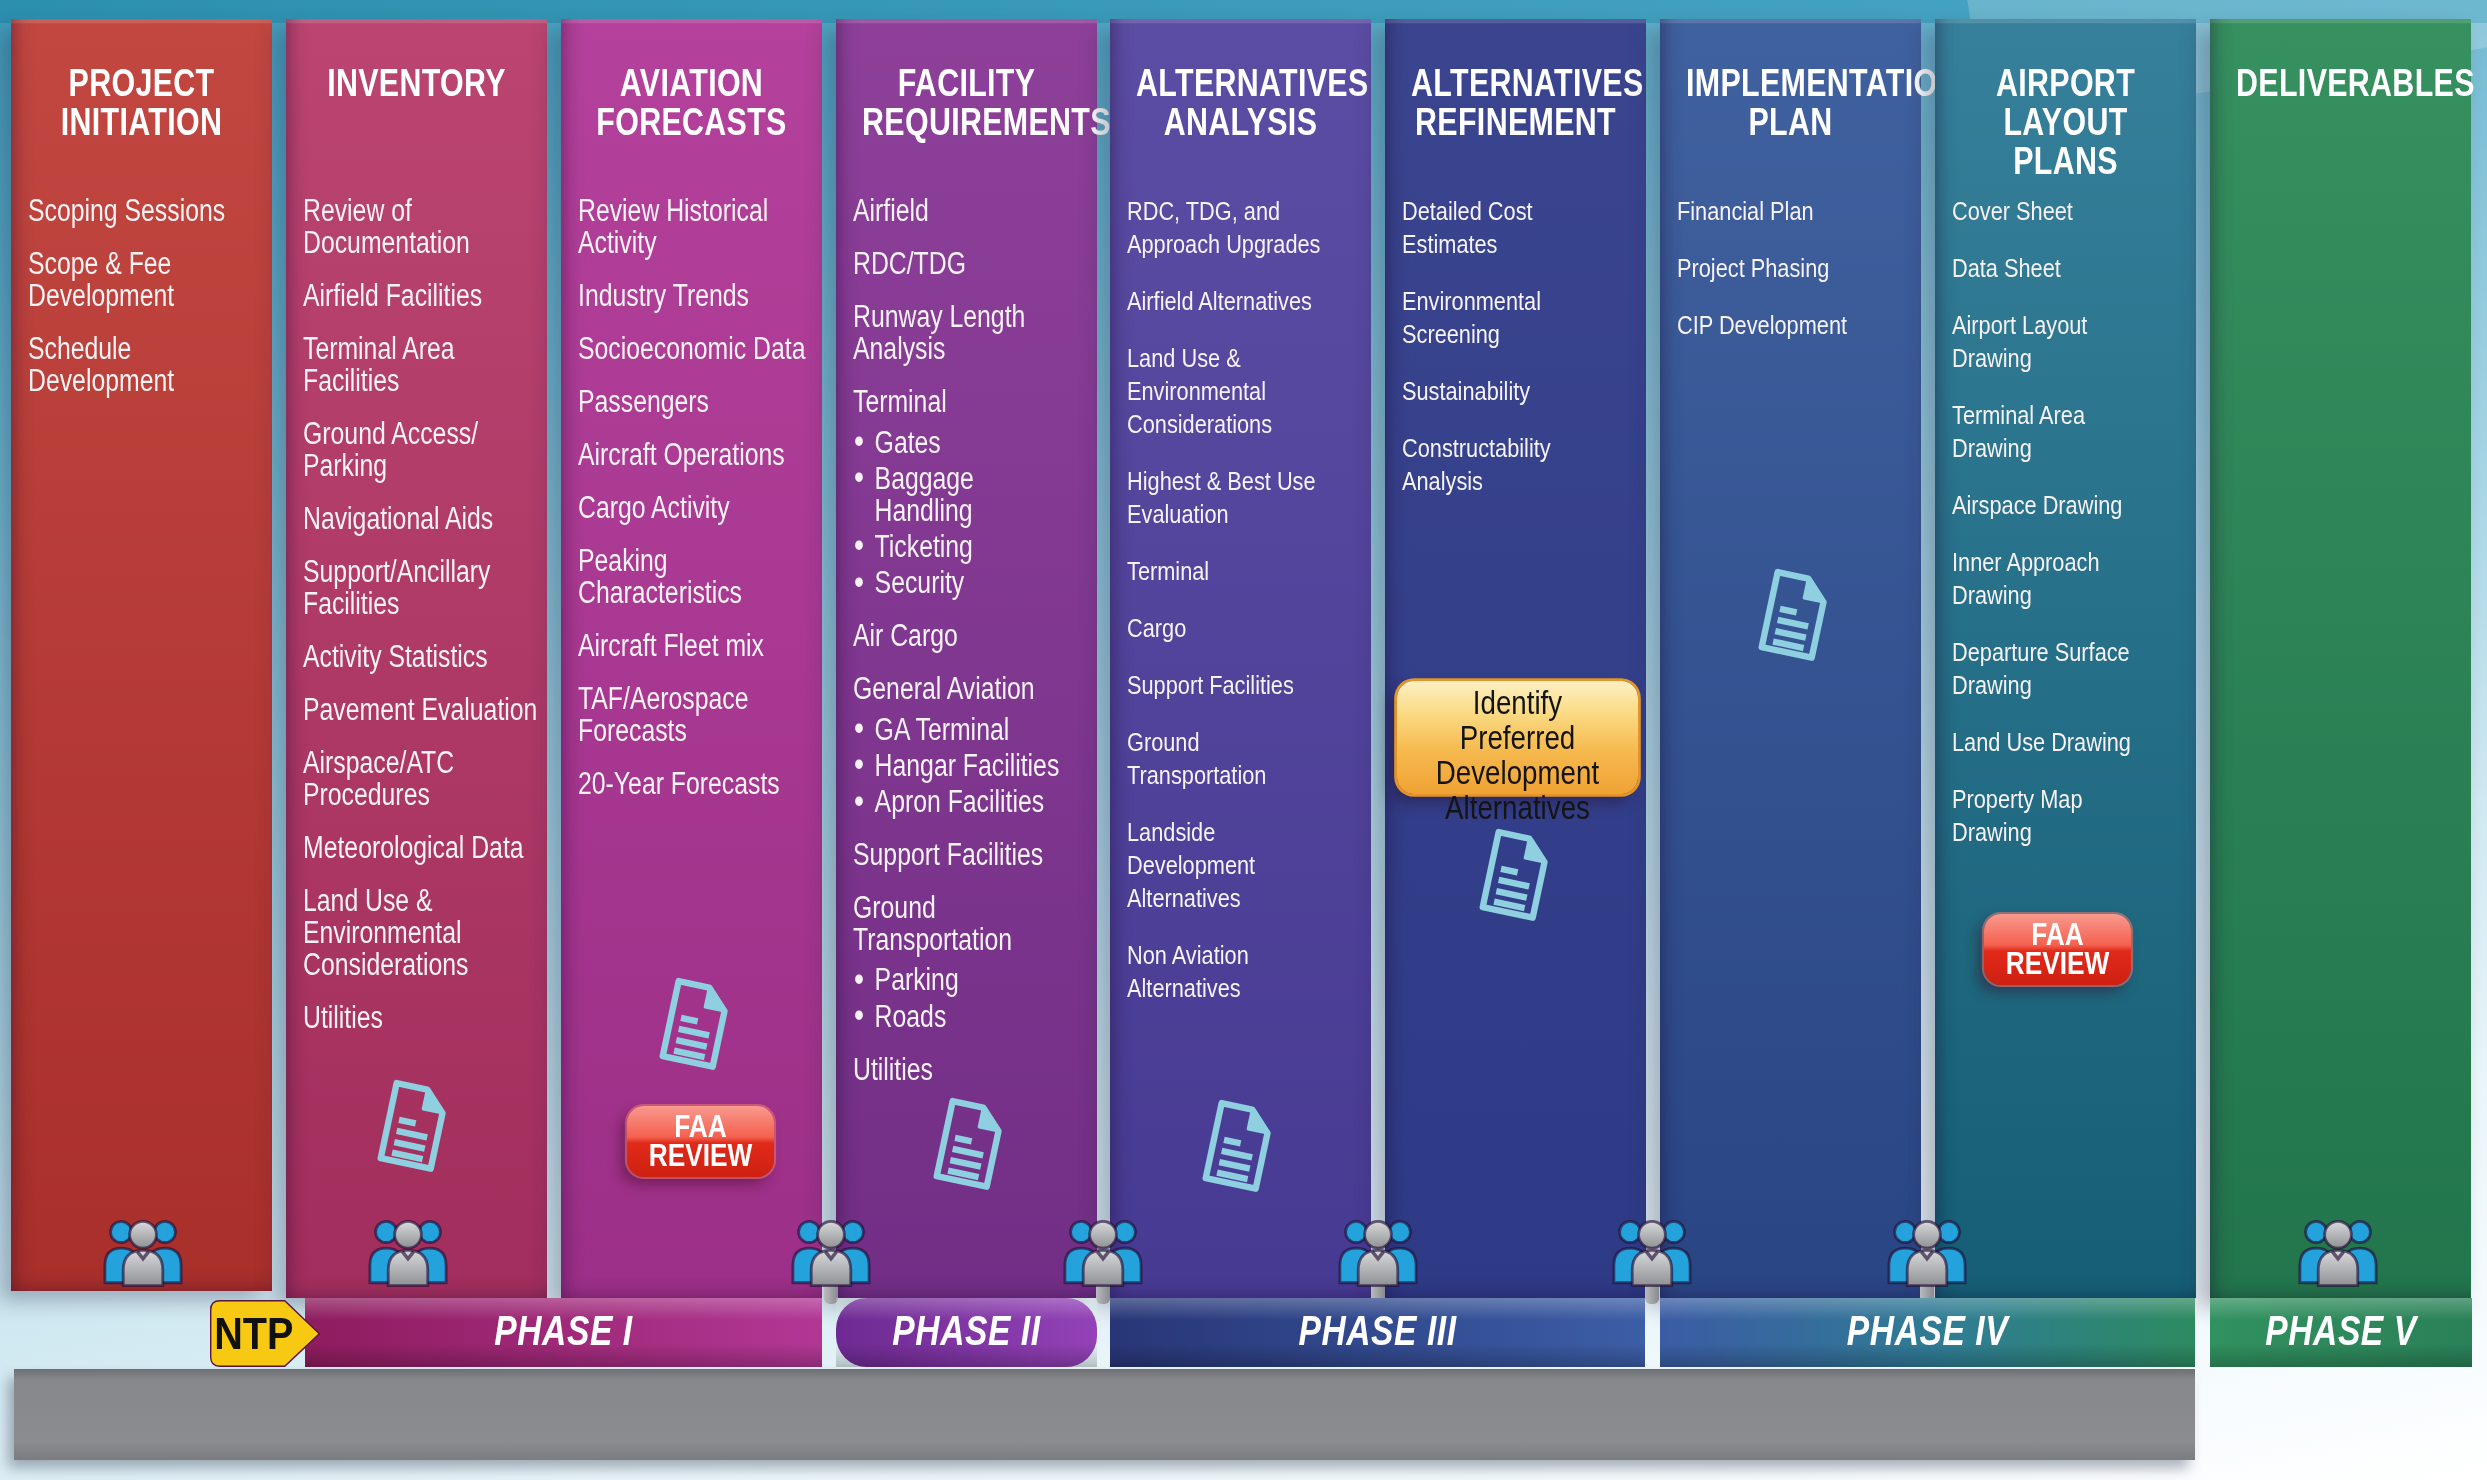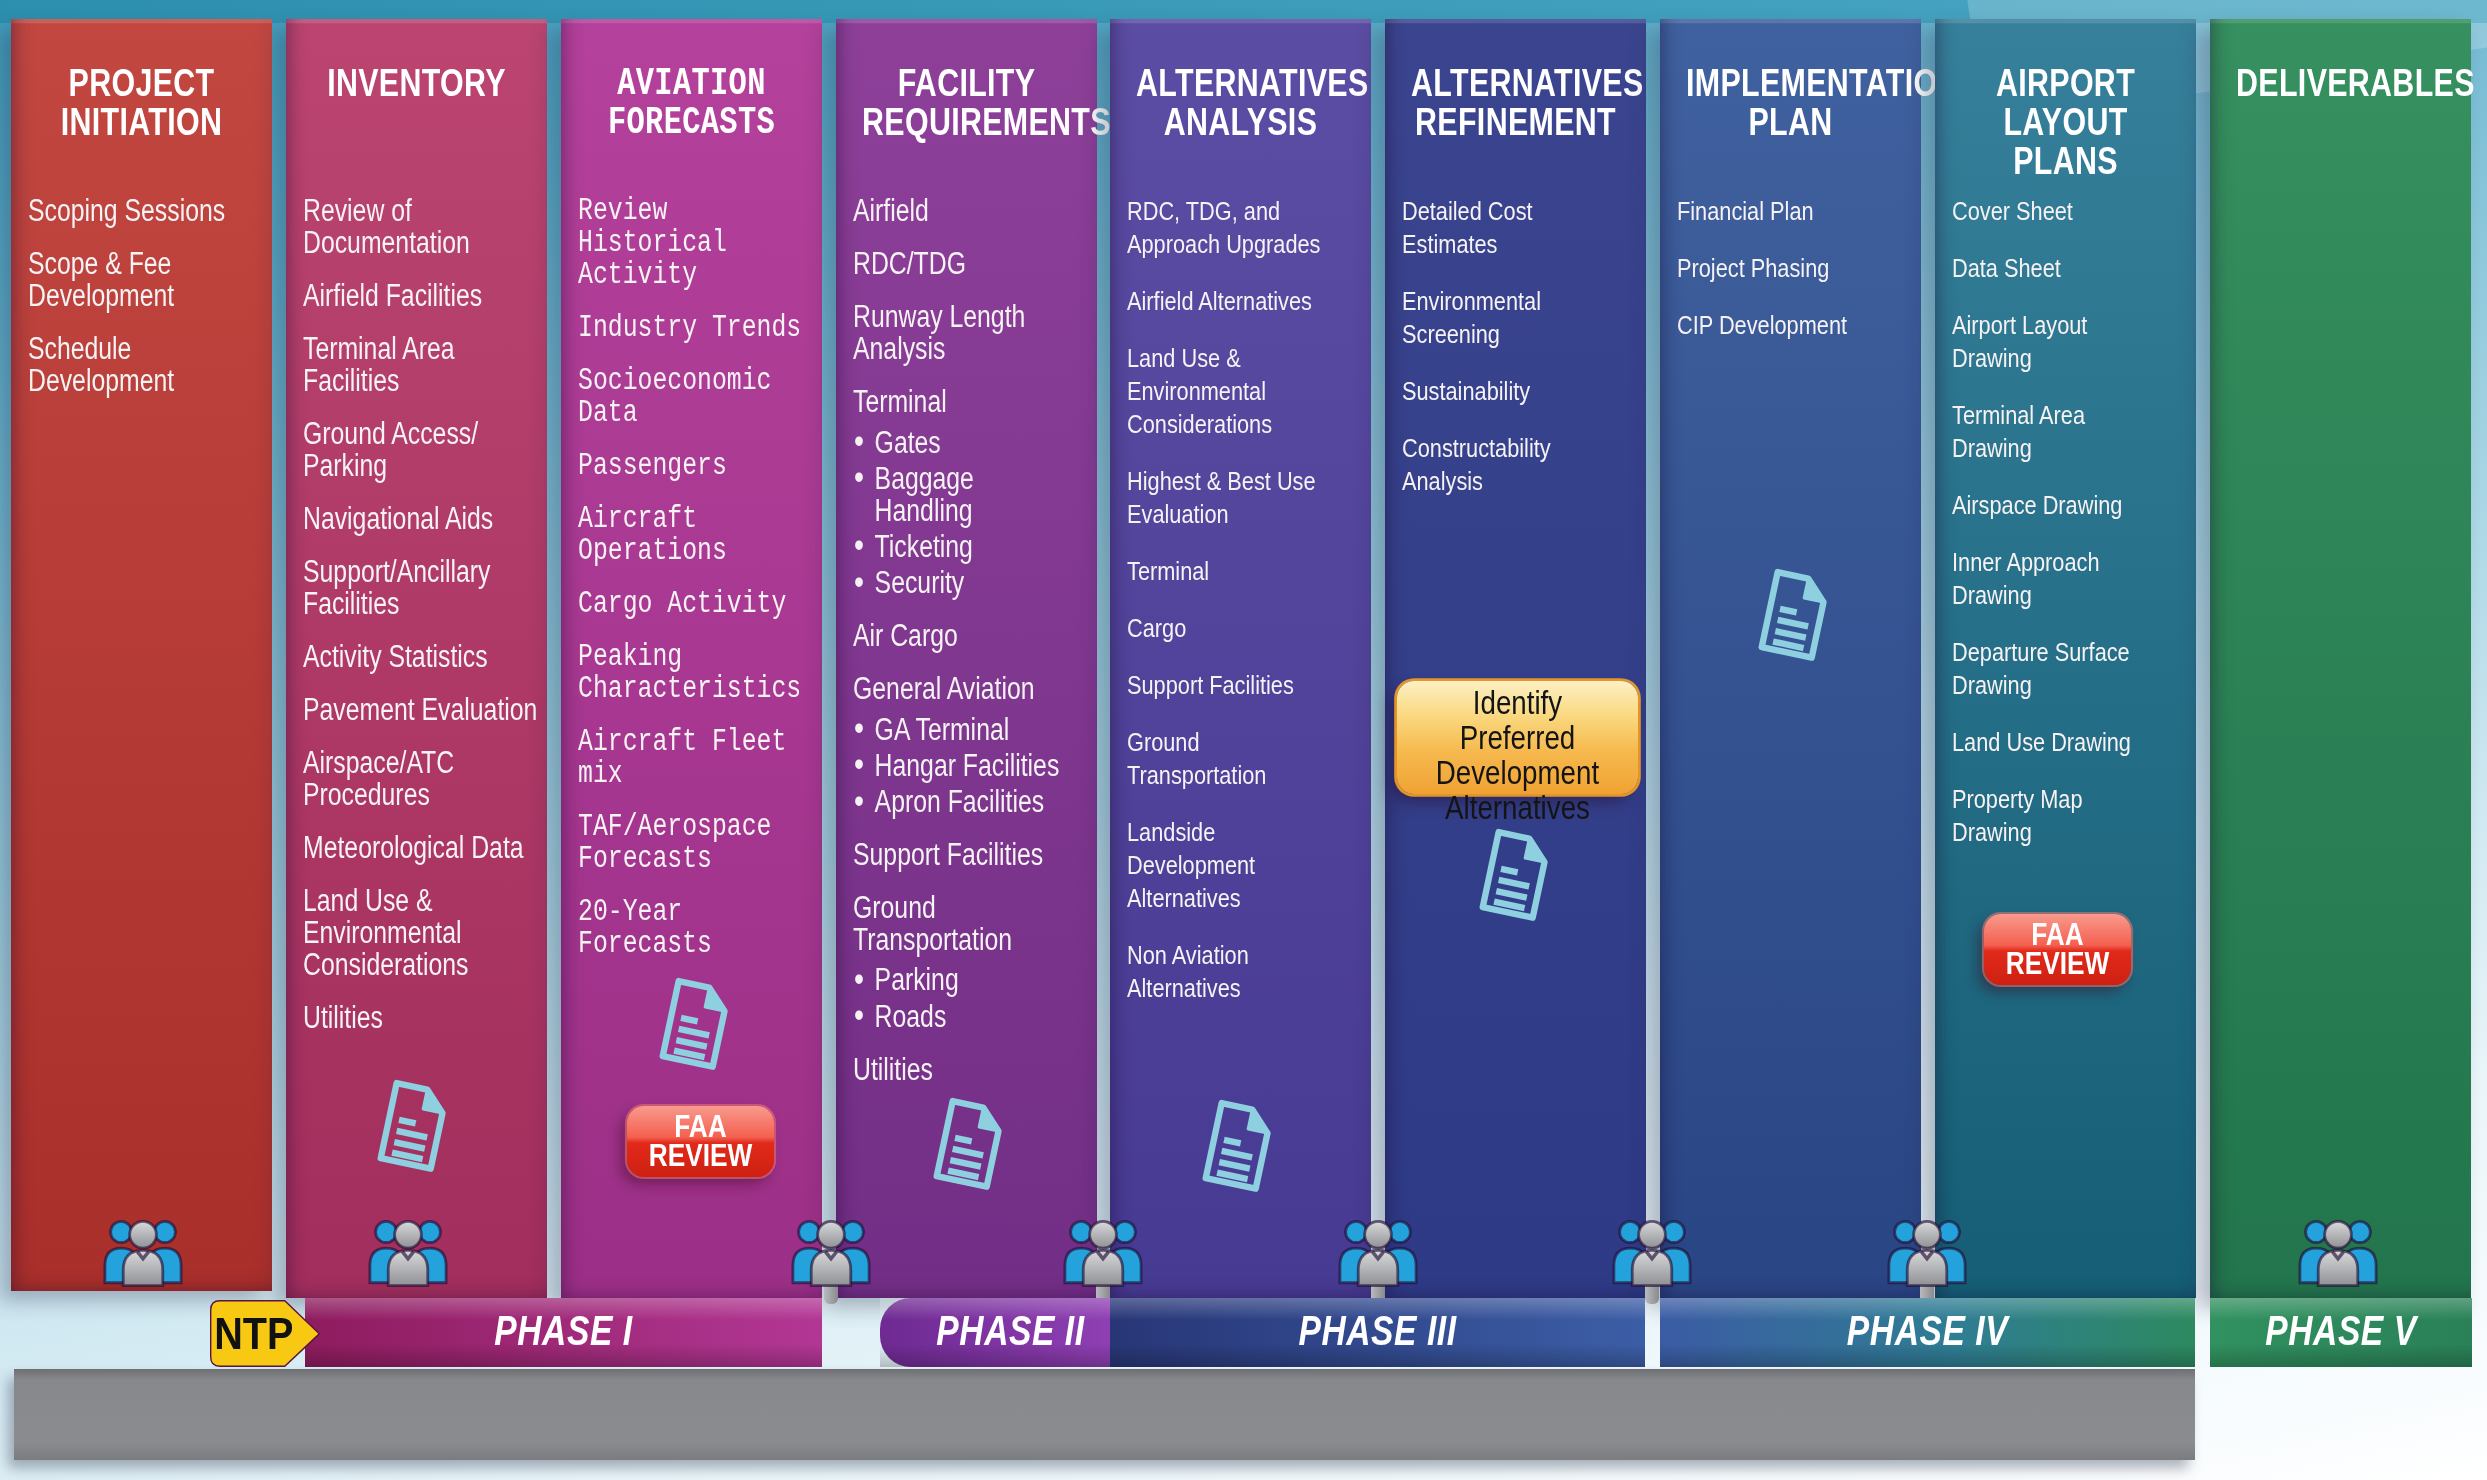--- a/index.html
+++ b/index.html
@@ -87,21 +87,21 @@
           <div class="item" style="margin-bottom: 21px;">Airspace/ATC
 Procedures</div>
           <div class="item" style="margin-bottom: 21px;">Meteorological Data</div>
           <div class="item" style="margin-bottom: 21px;">Land Use &amp;
 Environmental
 Considerations</div>
           <div class="item" style="margin-bottom: 0px;">Utilities</div>
         </div>
         <div class="shade"></div>
       </div>
-      <div class="col" style="left: 561px; width: 261px; height: 1279px; background: linear-gradient(rgb(180, 65, 155), rgb(156, 47, 135)); font-family: Liberation Mono, monospace;">
+      <div class="col" style="left: 561px; width: 261px; height: 1279px; background: linear-gradient(rgb(180, 65, 155), rgb(156, 47, 135));">
         <div class="hdr">AVIATION
 FORECASTS</div>
         <div class="items cond">
           <div class="item" style="margin-bottom: 21px;">Review Historical
 Activity</div>
           <div class="item" style="margin-bottom: 21px;">Industry Trends</div>
           <div class="item" style="margin-bottom: 21px;">Socioeconomic Data</div>
           <div class="item" style="margin-bottom: 21px;">Passengers</div>
           <div class="item" style="margin-bottom: 21px;">Aircraft Operations</div>
           <div class="item" style="margin-bottom: 21px;">Cargo Activity</div>
@@ -419,21 +419,21 @@
         <div class="t">Identify Preferred
 Development
 Alternatives</div>
       </div>
     </div>
   <div id="timeline">
       <div class="bar" style="left: 305px; width: 517px; background: linear-gradient(90deg, rgb(142, 28, 94), rgb(178, 55, 149));">
         <div class="seg-sheen"></div>
         <div class="lbl">PHASE I</div>
       </div>
-      <div class="bar" style="left: 880px; width: 261px; background: linear-gradient(90deg, rgb(110, 42, 146), rgb(147, 66, 183)); border-radius: 31px;">
+      <div class="bar" style="left: 836px; width: 261px; background: linear-gradient(90deg, rgb(110, 42, 146), rgb(147, 66, 183)); border-radius: 31px;">
         <div class="seg-sheen"></div>
         <div class="lbl">PHASE II</div>
       </div>
       <div class="bar" style="left: 1110px; width: 535px; background: linear-gradient(90deg, rgb(40, 54, 119), rgb(60, 94, 166));">
         <div class="seg-sheen"></div>
         <div class="lbl">PHASE III</div>
       </div>
       <div class="bar" style="left: 1660px; width: 535px; background: linear-gradient(90deg, rgb(59, 92, 164), rgb(47, 125, 147) 55%, rgb(45, 138, 96));">
         <div class="seg-sheen"></div>
         <div class="lbl">PHASE IV</div>

